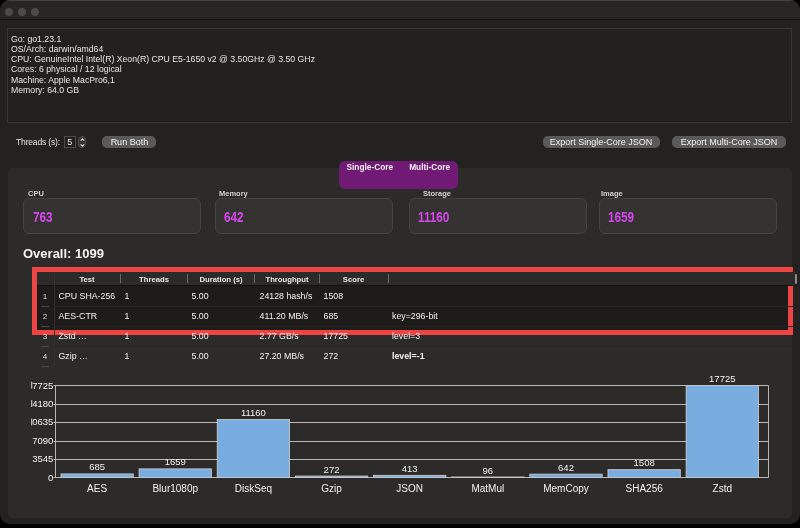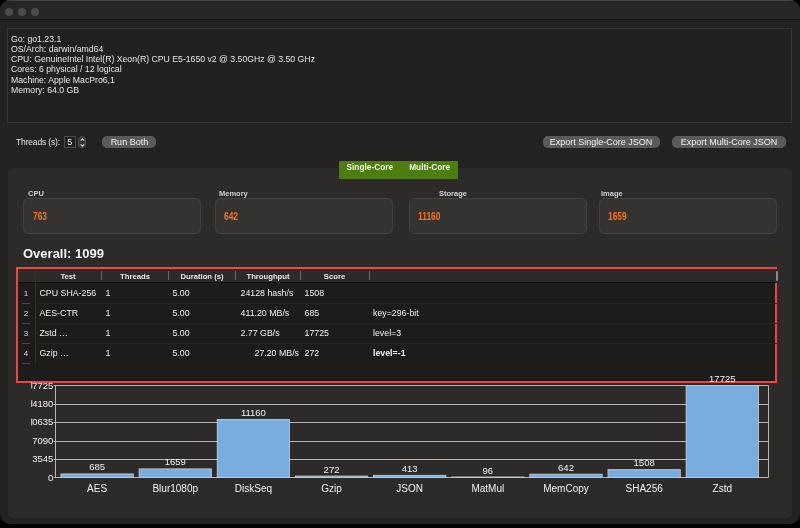--- a/index.html
+++ b/index.html
@@ -31,41 +31,41 @@
 #entry {
   position:absolute; left:63.5px; top:135.8px; width:12.5px; height:11.8px;
   background:#211f1f; border:1px solid #4c4b4a; color:#f2f1f0;
   font-size:9px; text-align:center; line-height:10px;
 }
 #stepper {
   position:absolute; left:77.5px; top:135.5px; width:8.8px; height:12.5px;
   background:#353434; border:1px solid #504f4e; border-radius:4px;
 }
 #tabpill {
-  position:absolute; left:339px; top:161.2px; width:119px; height:18px;
-  background:#4d7c0f; border-radius:1px; color:#f2f1f1;
+  position:absolute; left:339px; top:161.2px; width:119px; height:28px;
+  background:#701a75; border-radius:6px; color:#f2f1f1;
   font-size:8.3px; font-weight:bold; line-height:12.4px;
 }
 #tabpill span { position:absolute; white-space:nowrap; }
 #panel {
   position:absolute; left:8px; top:167.5px; width:784px; height:350.5px;
   background:#2c2b2a; border-radius:5px;
 }
 .cardlbl { position:absolute; top:189px; font-size:7.5px; font-weight:bold; color:#d2d1d0; }
 .card {
   position:absolute; top:198px; width:178px; height:35.5px;
   background:#343332; border:1px solid #434241; border-radius:6px;
-  color:#f97316; font-size:10px; font-weight:bold; line-height:36.3px;
+  color:#d946ef; font-size:14px; font-weight:bold; line-height:36.3px;
   padding-left:8.5px;
 }
 .card i { font-style:normal; display:inline-block; transform:scaleX(0.84); transform-origin:0 60%; }
 #overall { position:absolute; left:23px; top:245.5px; font-size:13px; font-weight:bold; color:#f4f3f2; }
 
-#tbl { position:absolute; left:16px; top:267px; width:761px; height:116px;
-  background:#1d1c1b; border:2px solid #ef4444; font-weight:400;}
+#tbl { position:absolute; left:32px; top:267px; width:761px; height:68px;
+  background:#1d1c1b; border:5px solid #ef4444; font-weight:400;}
 #thead { position:absolute; left:0; top:0; width:759px; height:13.5px; background:#2c2b2a;
   border-bottom:1px solid #11100f; }
 .hsep { position:absolute; top:2px; width:1px; height:9px; background:#6b6a69; }
 .hcell { position:absolute; top:2.5px; font-size:7.7px; font-weight:bold; color:#e8e7e6; text-align:center; }
 .rnum { position:absolute; font-size:8px; color:#dcdbda; width:16px; text-align:center; }
 .gsep { position:absolute; left:4px; width:8px; height:1px; background:#4a4948; }
 #gline { position:absolute; left:16.5px; top:0; width:1px; height:94px; background:#33322f; }
 .rsep { position:absolute; left:17px; width:742px; height:1px; background:#262524; }
 .cell { position:absolute; font-size:8.8px; color:#f2f1f0; white-space:nowrap; }
 #hscroll { position:absolute; left:758px; top:2px; width:2px; height:10px; background:#8d8c8b; border-radius:1px;}
@@ -98,21 +98,21 @@
   <div class="btn" style="left:672px; top:135.8px; width:114px;text-align:center;">Export Multi-Core JSON</div>
 
   <div id="panel"></div>
   <div id="tabpill">
       <span style="left:7.5px;">Single-Core</span>
       <span style="left:70.2px;">Multi-Core</span>
     </div>
 
   <div class="cardlbl" style="left:28px;">CPU</div>
   <div class="cardlbl" style="left:219px;">Memory</div>
-  <div class="cardlbl" style="left:439px;">Storage</div>
+  <div class="cardlbl" style="left:423px;">Storage</div>
   <div class="cardlbl" style="left:601px;">Image</div>
   <div class="card" style="left:23px;"><i>763</i></div>
   <div class="card" style="left:214.5px;"><i>642</i></div>
   <div class="card" style="left:408.5px;"><i>11160</i></div>
   <div class="card" style="left:598.5px;"><i>1659</i></div>
 
   <div id="overall">Overall: 1099</div>
 
   <div id="tbl">
     <div id="thead">
@@ -158,21 +158,21 @@
     <div class="cell" style="left:21.5px; top:59.3px;">Zstd …</div>
     <div class="cell" style="left:87.5px; top:59.3px;">1</div>
     <div class="cell" style="left:154.5px; top:59.3px;">5.00</div>
     <div class="cell" style="left:222.5px; top:59.3px;">2.77 GB/s</div>
     <div class="cell" style="left:286.5px; top:59.3px;">17725</div>
     <div class="cell" style="left:355px; top:59.3px;">level=3</div>
 
     <div class="cell" style="left:21.5px; top:79.3px;">Gzip …</div>
     <div class="cell" style="left:87.5px; top:79.3px;">1</div>
     <div class="cell" style="left:154.5px; top:79.3px;">5.00</div>
-    <div class="cell" style="left:222.5px; top:79.3px;margin-left:14px;">27.20 MB/s</div>
+    <div class="cell" style="left:222.5px; top:79.3px;">27.20 MB/s</div>
     <div class="cell" style="left:286.5px; top:79.3px;">272</div>
     <div class="cell" style="left:355px; top:79.3px;font-weight:bold;">level=-1</div>
   </div>
 
   <svg id="chart" width="800" height="150" viewBox="0 370 800 150" style="position:absolute; left:0; top:370px;" font-family="Liberation Sans, sans-serif">
     <defs>
       <clipPath id="yclip">
           <rect x="32.2" y="370" width="30" height="150"></rect>
         </clipPath>
     </defs>

